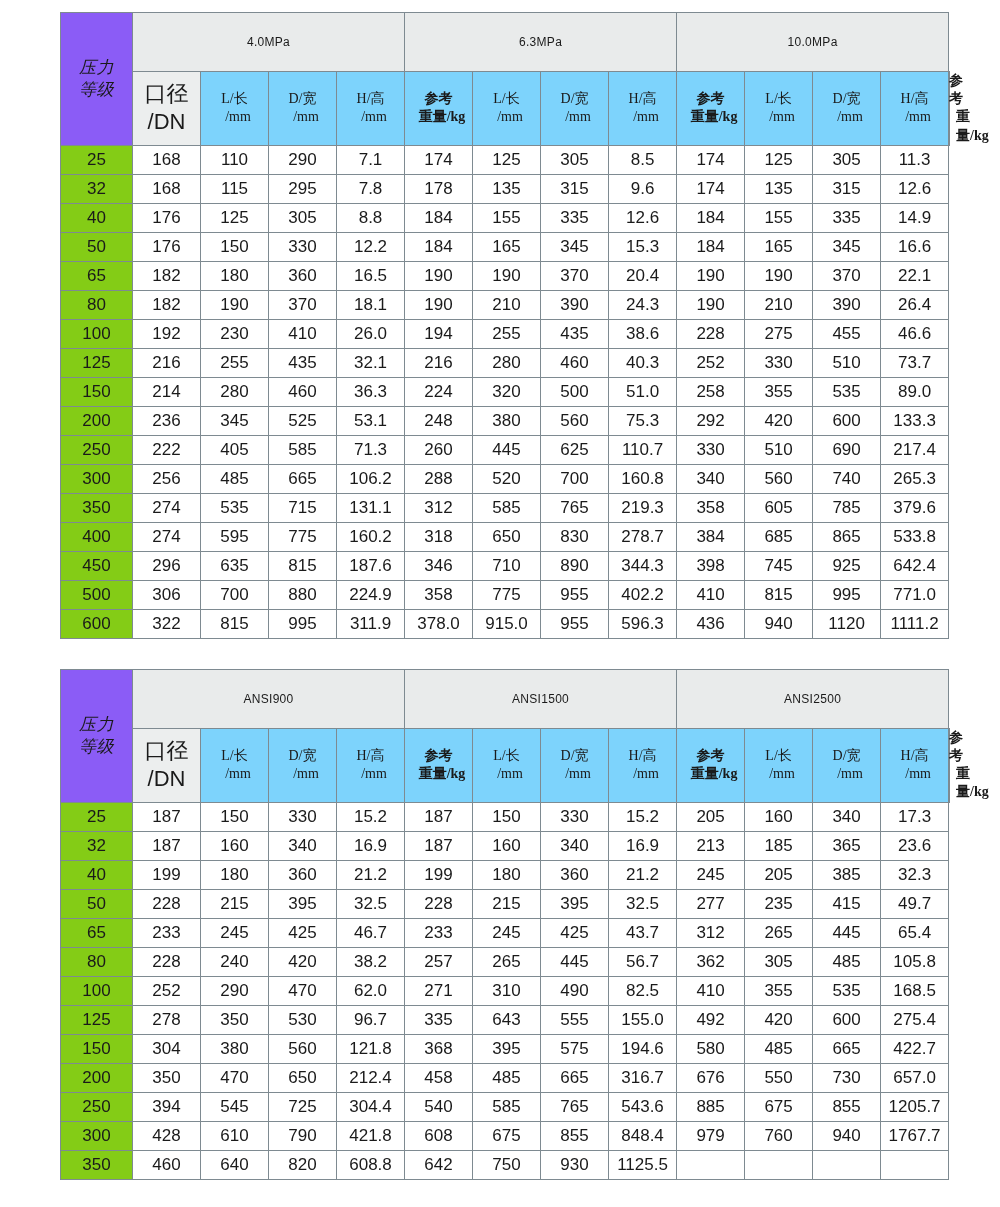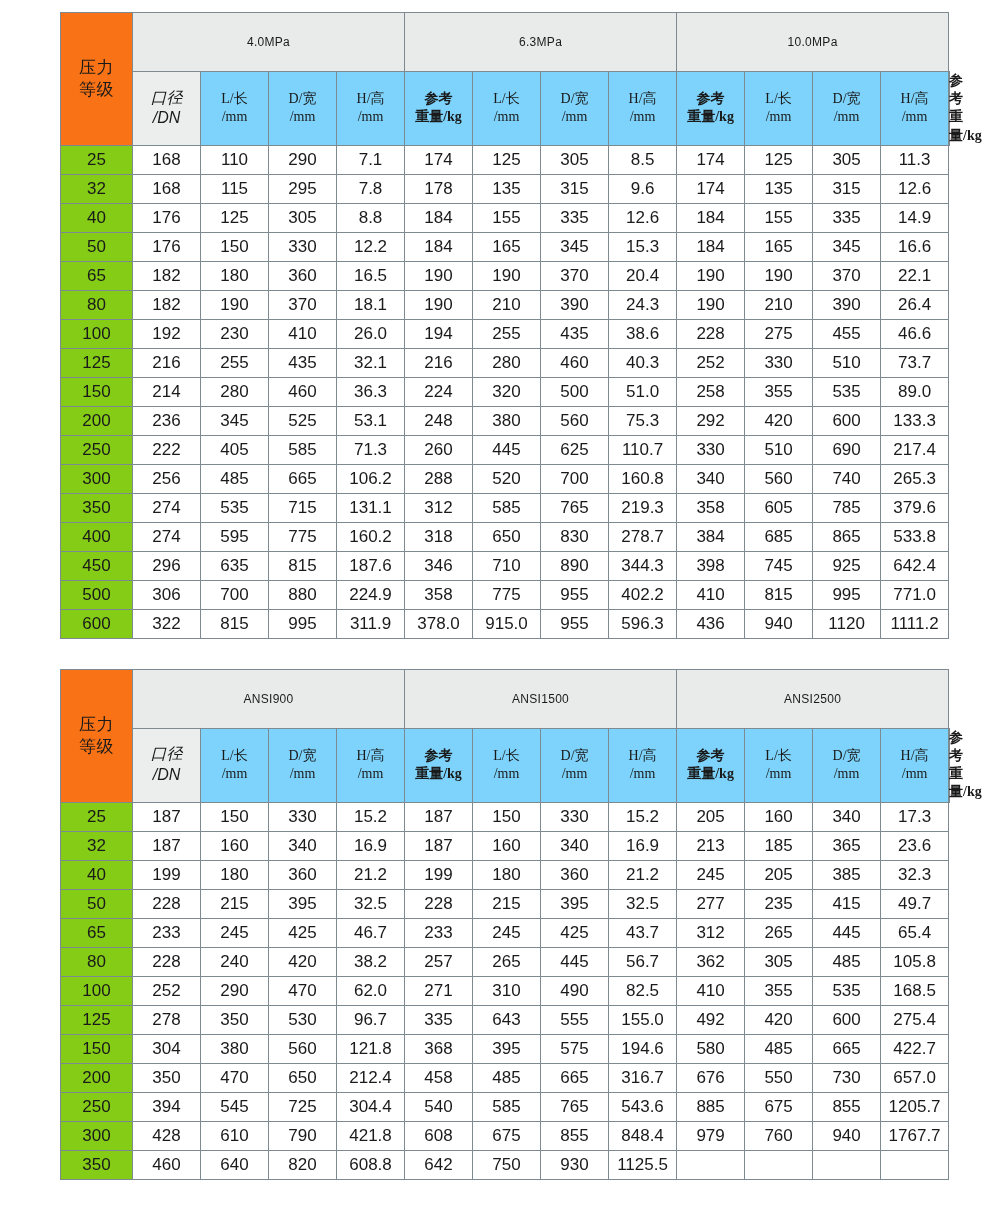--- a/index.html
+++ b/index.html
@@ -32,50 +32,50 @@
   table.spec th {
     border: 1px solid #7e8a91;
     text-align: center;
     vertical-align: middle;
     font-weight: normal;
     padding: 0;
   }
 
   
   .grp-corner {
-    background: #f97316;
+    background: #8b5cf6;
     font-size: 17px;
     line-height: 1.28;
     height: 58px;
     letter-spacing: .5px;
+    font-style: italic;
   }
   .grp-head {
     background: #e9ebeb;
     font-size: 12px;
     height: 58px;
     letter-spacing: .3px;
   }
 
   
   .sub-corner {
     background: #eceeee;
-    font-size: 16px;
+    font-size: 22px;
     line-height: 1.3;
     height: 54px;
-    font-style: italic;
   }
   .sub-head {
     background: #7dd3fc;
     font-size: 14px;
     line-height: 1.3;
     height: 54px;
     font-family: Liberation Serif, serif;
   }
   .sub-head .l1 { display: block; }
-  .sub-head .l2 { display: block; }
+  .sub-head .l2 { display: block; padding-left: 7px; }
   .wbold { font-weight: bold; }
 
   
   td.dn {
     background: #84cc16;
     font-size: 17px;
     height: 28px;
   }
   td.val {
     background: #ffffff;

